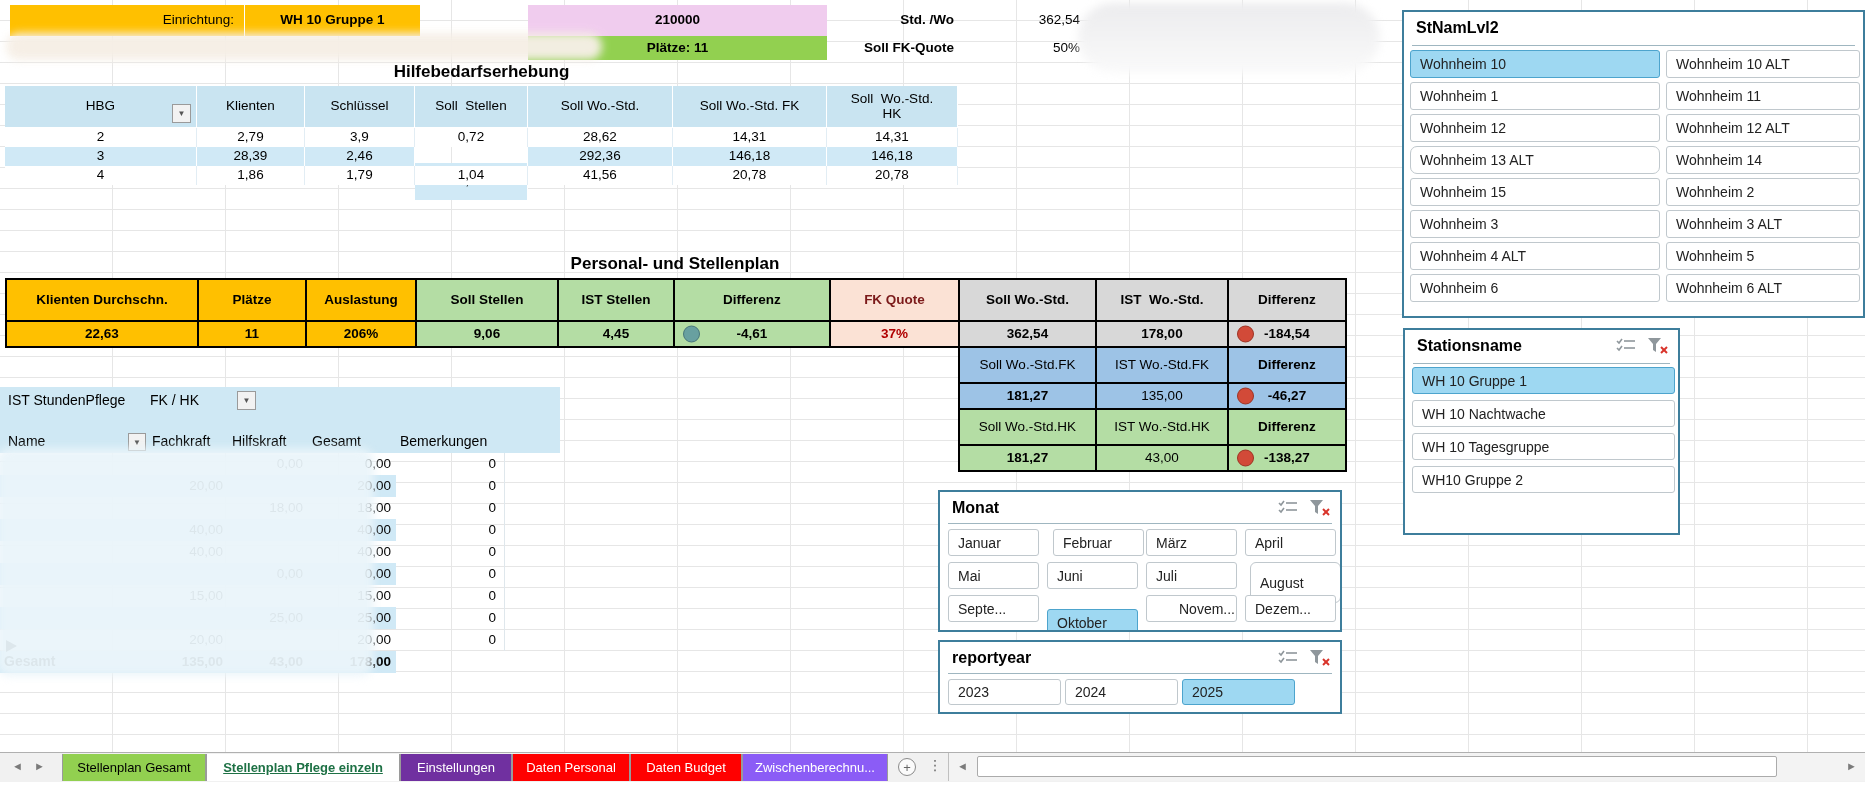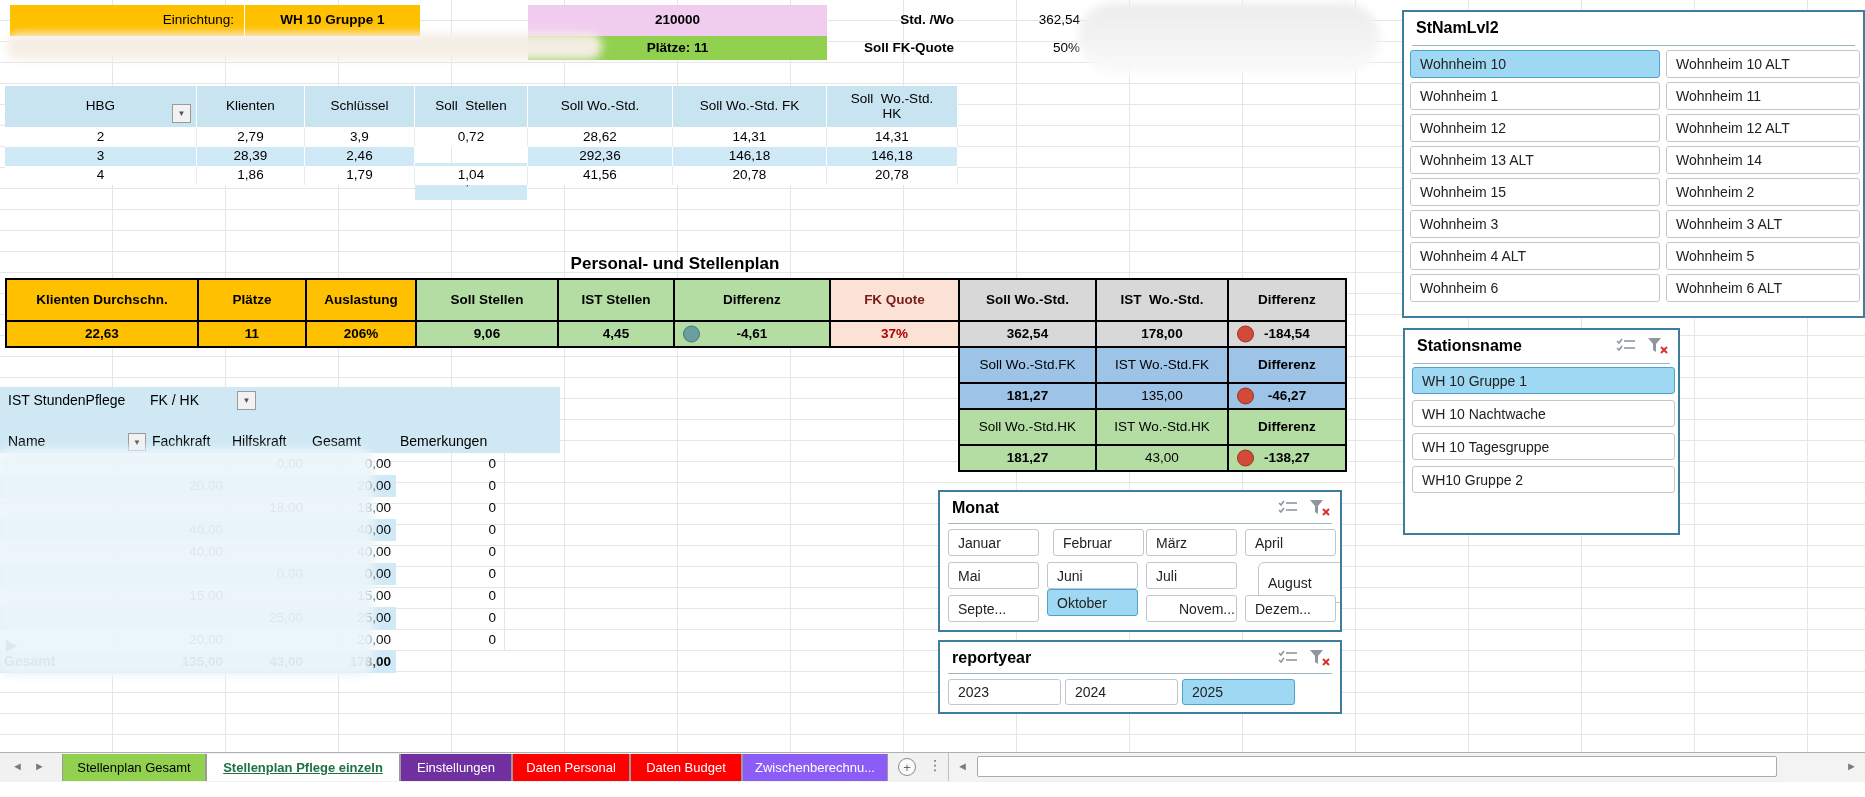--- a/index.html
+++ b/index.html
@@ -60,20 +60,21 @@
 
   <div class="c r org" style="left:10px;top:5px;width:235px;height:31px;border-right:1px solid #fff;padding-right:10px;">Einrichtung:</div>
   <div class="c b org" style="left:245px;top:5px;width:175px;height:31px;">WH 10 Gruppe 1</div>
   <div class="c b" style="left:528px;top:5px;width:299px;height:31px;background:#f0ccee;">210000</div>
   <div class="c b r" style="left:829px;top:5px;width:125px;height:31px;">Std. /Wo</div>
   <div class="c r" style="left:958px;top:5px;width:128px;height:31px;padding-right:6px;">362,54</div>
   <div class="c b" style="left:528px;top:36px;width:299px;height:24px;background:#92d050;">Plätze: 11</div>
   <div class="c b r" style="left:829px;top:36px;width:125px;height:24px;">Soll FK-Quote</div>
   <div class="c r" style="left:958px;top:36px;width:128px;height:24px;padding-right:6px;">50%</div>
 
+  <div class="c b" style="left:5px;top:60px;width:953px;height:24px;font-size:17px;">Hilfebedarfserhebung</div>
 
   <div class="abs" style="left:5px;top:86px;width:953px;height:99px;border:1px solid #8a9aa5;"></div>
   <div class="c hbeh" style="left:5px;top:86px;width:192px;height:42px;">HBG</div>
   <div class="c hbeh" style="left:197px;top:86px;width:108px;height:42px;">Klienten</div>
   <div class="c hbeh" style="left:305px;top:86px;width:110px;height:42px;">Schlüssel</div>
   <div class="c hbeh" style="left:415px;top:86px;width:113px;height:42px;">Soll  Stellen</div>
   <div class="c hbeh" style="left:528px;top:86px;width:145px;height:42px;">Soll Wo.-Std.</div>
   <div class="c hbeh" style="left:673px;top:86px;width:154px;height:42px;">Soll Wo.-Std. FK</div>
   <div class="c hbeh" style="left:827px;top:86px;width:131px;height:42px;padding:0 14px;">Soll  Wo.-Std. HK</div>
   <div class="dd" style="left:172px;top:104px;">▼</div>
@@ -224,21 +225,21 @@
   <div class="blur" style="left:1078px;top:3px;width:302px;height:70px;border-radius:36px;background:linear-gradient(180deg,#ececee,#fafafa);"></div>
   <div class="blur" style="left:6px;top:33px;width:596px;height:27px;border-radius:13px;background:#f6efe6;opacity:.97;"></div>
   <div class="blur" style="left:-4px;top:448px;width:378px;height:228px;border-radius:14px;background:rgba(234,244,250,0.94);"></div>
 
   <div class="panel" style="left:1402px;top:10px;width:463px;height:308px;">
     <div class="ptitle">StNamLvl2</div>
     <div class="punder" style="top:33px;"></div>
     <div class="sbtn sel" style="left:6px;top:38px;width:250px;height:28px;">Wohnheim 10</div>
     <div class="sbtn" style="left:6px;top:70px;width:250px;height:28px;">Wohnheim 1</div>
     <div class="sbtn" style="left:6px;top:102px;width:250px;height:28px;">Wohnheim 12</div>
-    <div class="sbtn" style="left:6px;top:134px;width:250px;height:28px;">Wohnheim 13 ALT</div>
+    <div class="sbtn" style="left:6px;top:134px;width:250px;height:28px;border-radius:7px;">Wohnheim 13 ALT</div>
     <div class="sbtn" style="left:6px;top:166px;width:250px;height:28px;">Wohnheim 15</div>
     <div class="sbtn" style="left:6px;top:198px;width:250px;height:28px;">Wohnheim 3</div>
     <div class="sbtn" style="left:6px;top:230px;width:250px;height:28px;">Wohnheim 4 ALT</div>
     <div class="sbtn" style="left:6px;top:262px;width:250px;height:28px;">Wohnheim 6</div>
     <div class="sbtn" style="left:262px;top:38px;width:194px;height:28px;">Wohnheim 10 ALT</div>
     <div class="sbtn" style="left:262px;top:70px;width:194px;height:28px;">Wohnheim 11</div>
     <div class="sbtn" style="left:262px;top:102px;width:194px;height:28px;">Wohnheim 12 ALT</div>
     <div class="sbtn" style="left:262px;top:134px;width:194px;height:28px;">Wohnheim 14</div>
     <div class="sbtn" style="left:262px;top:166px;width:194px;height:28px;">Wohnheim 2</div>
     <div class="sbtn" style="left:262px;top:198px;width:194px;height:28px;">Wohnheim 3 ALT</div>
@@ -296,23 +297,23 @@
         </svg>
     </span>
     <div class="punder" style="top:31px;"></div>
     <div class="sbtn" style="left:8px;top:37px;width:91px;height:27px;">Januar</div>
     <div class="sbtn" style="left:107px;top:37px;width:91px;height:27px;margin-left:6px;">Februar</div>
     <div class="sbtn" style="left:206px;top:37px;width:91px;height:27px;">März</div>
     <div class="sbtn" style="left:305px;top:37px;width:91px;height:27px;">April</div>
     <div class="sbtn" style="left:8px;top:70px;width:91px;height:27px;">Mai</div>
     <div class="sbtn" style="left:107px;top:70px;width:91px;height:27px;">Juni</div>
     <div class="sbtn" style="left:206px;top:70px;width:91px;height:27px;">Juli</div>
-    <div class="sbtn" style="left:318px;top:70px;width:91px;height:41px;border-radius:6px;">August</div>
+    <div class="sbtn" style="left:310px;top:70px;width:91px;height:41px;border-radius:6px;">August</div>
     <div class="sbtn" style="left:8px;top:103px;width:91px;height:27px;">Septe...</div>
-    <div class="sbtn sel" style="left:107px;top:97px;width:91px;height:27px;">Oktober</div>
+    <div class="sbtn sel" style="left:107px;top:117px;width:91px;height:27px;">Oktober</div>
     <div class="sbtn" style="left:206px;top:103px;width:91px;height:27px;padding-left:32px;">Novem...</div>
     <div class="sbtn" style="left:305px;top:103px;width:91px;height:27px;">Dezem...</div>
   </div>
 
   <div class="panel" style="left:938px;top:640px;width:404px;height:74px;">
     <div class="ptitle">reportyear</div>
     <span class="picon" style="right:40px;">
       <svg width="20" height="16" viewBox="0 0 20 16">
           <g stroke="#8f979c" stroke-width="1.6" fill="none">
             <path d="M1 3l2 2 3-4"></path>

